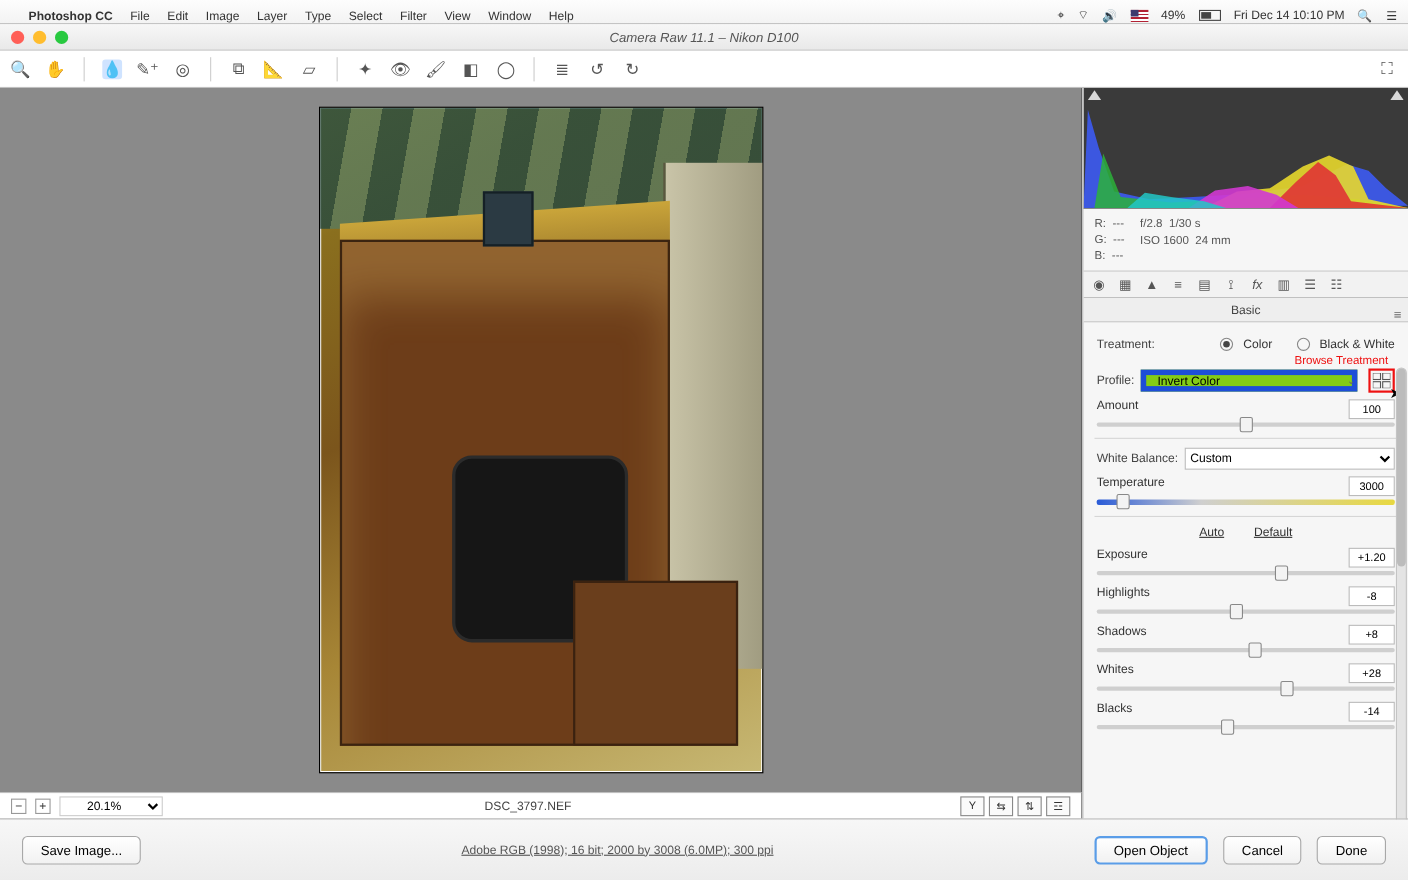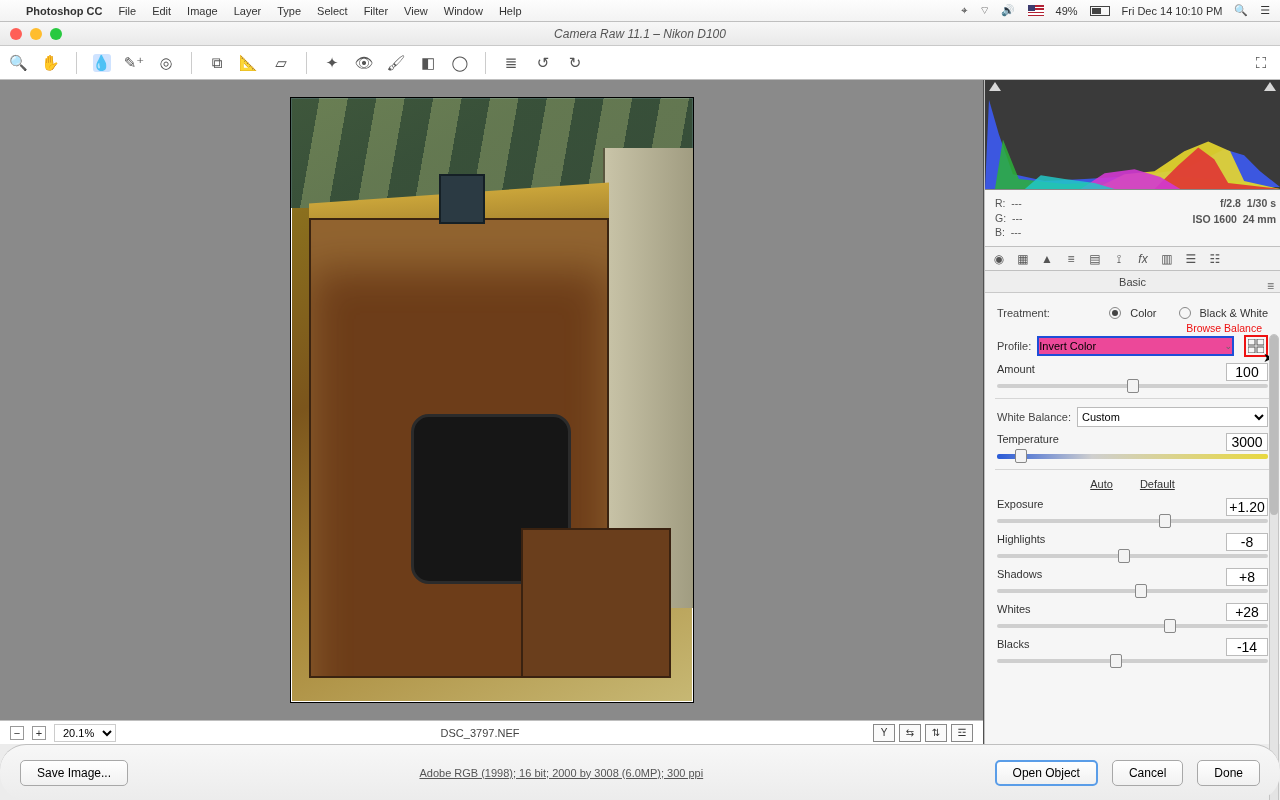--- a/index.html
+++ b/index.html
@@ -1,17 +1,17 @@
 <!DOCTYPE html>
 <html><head>
 <meta charset="utf-8">
 <style>
 * { margin:0; padding:0; box-sizing:border-box; font-family:-apple-system,"Helvetica Neue",Arial,sans-serif; }
 body { width:1280px; height:800px; background:#ececec; font-size:11px; color:#333; overflow:hidden; position:relative; }
-.menubar { height:22px; background:linear-gradient(#fdfdfd,#f3f3f3); border-bottom:1px solid #bfbfbf; display:flex; align-items:center; padding:0 10px; gap:16px; }
+.menubar { height:22px; background:linear-gradient(#fdfdfd,#f3f3f3); border-bottom:1px solid #bfbfbf; display:flex; align-items:flex-end; padding:0 10px; gap:16px; }
 .menubar .apple { font-size:14px; }
 .menubar .appname { font-weight:600; }
 .menubar .right { margin-left:auto; display:flex; gap:12px; align-items:center; }
 .titlebar { height:24px; background:linear-gradient(#f7f7f7,#e9e9e9); border-bottom:1px solid #c9c9c9; display:flex; align-items:center; position:relative;font-style:italic; }
 .traffic { display:flex; gap:8px; padding-left:10px; }
 .tl { width:12px; height:12px; border-radius:50%; }
 .tl.r{background:#ff5f57}.tl.y{background:#ffbd2e}.tl.g{background:#28c940}
 .titlebar .wt { position:absolute; left:0; right:0; text-align:center; color:#555; font-size:12px; }
 .toolbar { height:34px; background:#fff; border-bottom:1px solid #bfbfbf; display:flex; align-items:center; padding:0 10px; gap:14px; }
 .toolbar .sep { width:1px; height:22px; background:#ccc; margin:0 2px; }
@@ -22,60 +22,60 @@
 .preview-wrap { flex:1; display:flex; align-items:center; justify-content:center; padding:12px; }
 .preview { width:404px; height:606px; background:linear-gradient(155deg,#b29a2e 0%,#8a6f1e 15%,#7b551c 40%,#a78636 65%,#c7b874 100%); border:1px solid #000; box-shadow:0 0 0 1px #fff inset; position:relative; overflow:hidden; }
 .preview .boiler { position:absolute; left:18px; top:120px; width:300px; height:460px; background:#6d3d19; border:2px solid #3b2410; box-shadow:inset 0 50px 40px rgba(255,220,120,.25); }
 .preview .door { position:absolute; left:120px; top:316px; width:160px; height:170px; background:#161616; border-radius:18px; border:3px solid #2b2b2b; }
 .preview .top { position:absolute; left:18px; top:95px; width:300px; height:70px; background:linear-gradient(#caa53a,#8c6a26); transform:skewY(-4deg); }
 .preview .pipes { position:absolute; top:0; left:0; width:100%; height:110px; background:repeating-linear-gradient(100deg,#2a4b3e 0 28px,#5d7a5a 28px 56px); opacity:.85; }
 .preview .box { position:absolute; right:22px; bottom:24px; width:150px; height:150px; background:#6a3e1c; border:2px solid #3a2210; }
 .preview .cyl { position:absolute; right:-40px; top:50px; width:130px; height:460px; background:linear-gradient(90deg,#c9c4a8,#8e8a6f); border-left:2px solid #5a573f; }
 .preview .ctl { position:absolute; left:148px; top:76px; width:46px; height:50px; background:#2b3a43; border:2px solid #152026; }
 .statusbar { height:24px; background:#fff; border-top:1px solid #bfbfbf; display:flex; align-items:center; padding:0 10px; gap:8px; }
-.statusbar select { font-size:11px; height:18px; border:1px solid #ccc; background:#fff; padding:0 4px; }
+.statusbar select { font-size:11px; height:18px; border:1px solid #ccc; background:#fff; padding:0 20px; }
 .statusbar .fname { position:absolute; left:0; right:320px; text-align:center; color:#444; }
 .statusbar .rbtn { width:22px; height:18px; border:1px solid #888; background:#fafafa; display:flex; align-items:center; justify-content:center; font-size:10px; margin-left:4px; }
 .statusbar .rgroup { margin-left:auto; display:flex; }
 .rightpanel { width:296px; background:#f6f6f6; display:flex; flex-direction:column; border-left:1px solid #bfbfbf; overflow:hidden; }
 .histogram { height:110px; background:#3a3a3a; position:relative; border-bottom:1px solid #888; }
 .histogram svg { width:100%; height:100%; }
 .hist-tri { position:absolute; top:2px; width:0; height:0; border-left:6px solid transparent; border-right:6px solid transparent; border-bottom:9px solid #d8d8d8; }
 .meta { display:flex; border-bottom:1px solid #c0c0c0; font-size:10.5px; color:#555; }
 .meta .rgb { padding:6px 10px; line-height:1.4; }
-.meta .exif { flex:1; text-align:right; padding:6px 4px; line-height:1.5;font-weight:bold; }
+.meta .exif { flex:1; text-align:left; padding:6px 4px; line-height:1.5; }
 .tabstrip { height:24px; border-bottom:1px solid #c0c0c0; display:flex; align-items:center; padding:0 6px; gap:8px; background:#f2f2f2; }
 .tabstrip .ticon { width:16px; height:16px; color:#555; display:flex; align-items:center; justify-content:center; font-size:12px; }
 .panel-title { height:22px; background:#eee; border-bottom:1px solid #c9c9c9; text-align:center; line-height:22px; font-size:11px; color:#444; position:relative; }
 .panel-title .menuic { position:absolute; right:6px; top:4px; font-size:12px; color:#666; }
 .panel-body { flex:1; overflow-y:auto; padding:8px 12px 6px; position:relative; }
 .scrollbar-fake { position:absolute; right:1px; top:254px; width:10px; height:474px; background:#e4e4e4; border:1px solid #c4c4c4; border-radius:5px; }
 .scrollbar-fake .thumb { position:absolute; top:0; width:100%; height:180px; background:#bcbcbc; border-radius:5px; }
 .row { display:flex; align-items:center; margin:6px 0; gap:6px; font-size:11px; }
 .row label { color:#444; }
 .radio { width:12px; height:12px; border:1px solid #888; border-radius:50%; display:inline-flex; align-items:center; justify-content:center; margin-right:3px; }
 .radio.on::after { content:""; width:6px; height:6px; background:#444; border-radius:50%; }
-.profile-sel { flex:1; height:20px; border:2px solid #1d4ed8; background:#ec4899; font-size:11px; padding:0 0; appearance:none; }
+.profile-sel { flex:1; height:20px; border:5px solid #1d4ed8; background:#84cc16; font-size:11px; padding:0 10px; appearance:none; }
 .chev { font-size:9px; color:#666; margin-left:-16px; pointer-events:none; }
 .grid-btn { width:24px; height:22px; border:2px solid #e11; display:flex; align-items:center; justify-content:center; margin-left:6px; position:relative; }
 .grid-btn svg { width:16px; height:14px; }
 .callout { position:absolute; color:#e11; font-size:10.5px; font-weight:500; right:4px; top:-15px; white-space:nowrap; }
 .cursor { position:absolute; right:-8px; bottom:-10px; font-size:13px; color:#000; }
-.numbox { width:42px; height:18px; border:1px solid #bbb; background:#fff; text-align:center; font-size:14px; }
+.numbox { width:42px; height:18px; border:1px solid #bbb; background:#fff; text-align:center; font-size:10px; }
 .slide-row { margin:4px 0 10px; }
 .slide-row .lbl { display:flex; justify-content:space-between; font-size:11px; margin-bottom:3px; }
 .track { height:4px; background:#cfcfcf; position:relative; border-radius:2px; }
 .track.temp { background:linear-gradient(90deg,#2a5bd7 0%,#cfcfcf 35%,#e8d840 100%); height:5px; }
 .track.tint { background:linear-gradient(90deg,#2ab23a 0%,#cfcfcf 50%,#d13bd1 100%); height:5px; }
 .thumb2 { position:absolute; top:-5px; width:12px; height:14px; background:#f3f3f3; border:1px solid #888; border-radius:2px; transform:translateX(-50%); }
 hr.div { border:none; border-top:1px solid #d6d6d6; margin:8px -2px; }
 .autodef { text-align:center; font-size:11px; margin:6px 0 8px; }
 .autodef span { margin:0 12px; text-decoration:underline; cursor:pointer; color:#333; }
 select.wb { flex:1; height:20px; border:1px solid #bbb; background:#fff; font-size:11px; }
-.bottombar { position:absolute; bottom:0; left:0; right:0; height:56px; background:linear-gradient(#f7f7f7,#ececec); border-top:1px solid #bfbfbf; display:flex; align-items:center; padding:0 20px;border-radius:26px; }
+.bottombar { position:absolute; bottom:0; left:0; right:0; height:56px; background:linear-gradient(#f7f7f7,#ececec); border-top:1px solid #bfbfbf; display:flex; align-items:center; padding:0 20px; }
 .btn { height:26px; padding:0 16px; border:1px solid #a8a8a8; border-radius:5px; background:linear-gradient(#fff,#f1f1f1); font-size:12px; cursor:pointer; }
 .btn.primary { border:2px solid #5a9de8; }
 .link { text-decoration:underline; color:#555; font-size:11px; }
 .bottombar .spacer { flex:1; text-align:center; }
 .bottombar .rbtns { display:flex; gap:14px; }
 .flags { display:inline-block; width:16px; height:11px; background:linear-gradient(#b22234 0 15%,#fff 15% 30%,#b22234 30% 45%,#fff 45% 60%,#b22234 60% 75%,#fff 75% 90%,#b22234 90%); position:relative; }
 .flags::before { content:""; position:absolute; width:7px; height:6px; background:#3c3b6e; }
 </style>
 </head>
 <body>
@@ -218,21 +218,21 @@
         <span>Color</span>
         <span style="width:10px"></span>
         <span class="radio"></span>
         <span>Black &amp; White</span>
       </div>
       <div class="row" style="margin-top:16px;position:relative">
         <label>Profile:</label>
         <select class="profile-sel"><option>Invert Color</option></select>
         <span class="chev">⌄</span>
         <div class="grid-btn">
-          <div class="callout">Browse Balance</div>
+          <div class="callout">Browse Treatment</div>
           <svg viewBox="0 0 16 14">
               <rect x="0" y="0" width="7" height="6" fill="none" stroke="#555"></rect>
               <rect x="9" y="0" width="7" height="6" fill="none" stroke="#555"></rect>
               <rect x="0" y="8" width="7" height="6" fill="none" stroke="#555"></rect>
               <rect x="9" y="8" width="7" height="6" fill="none" stroke="#555"></rect>
             </svg>
           <span class="cursor">➤</span>
         </div>
       </div>
       <div class="slide-row">

